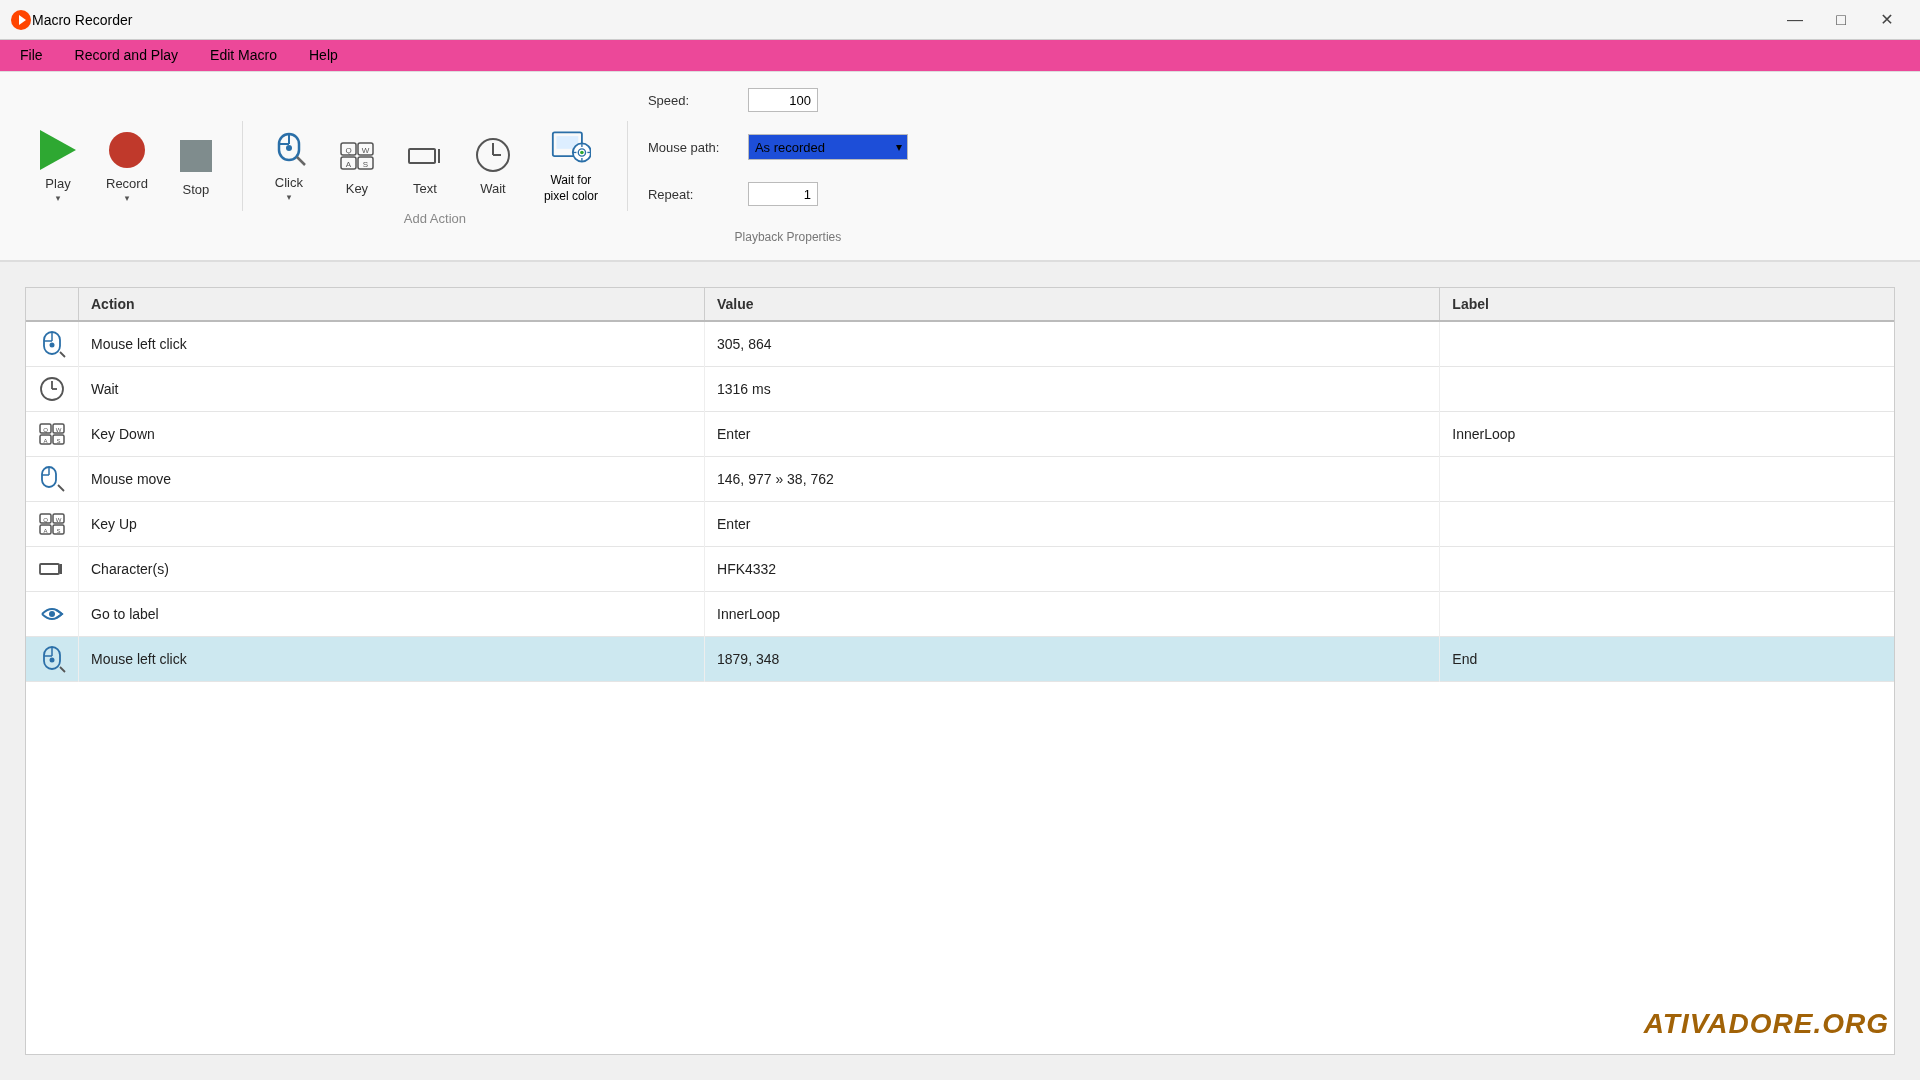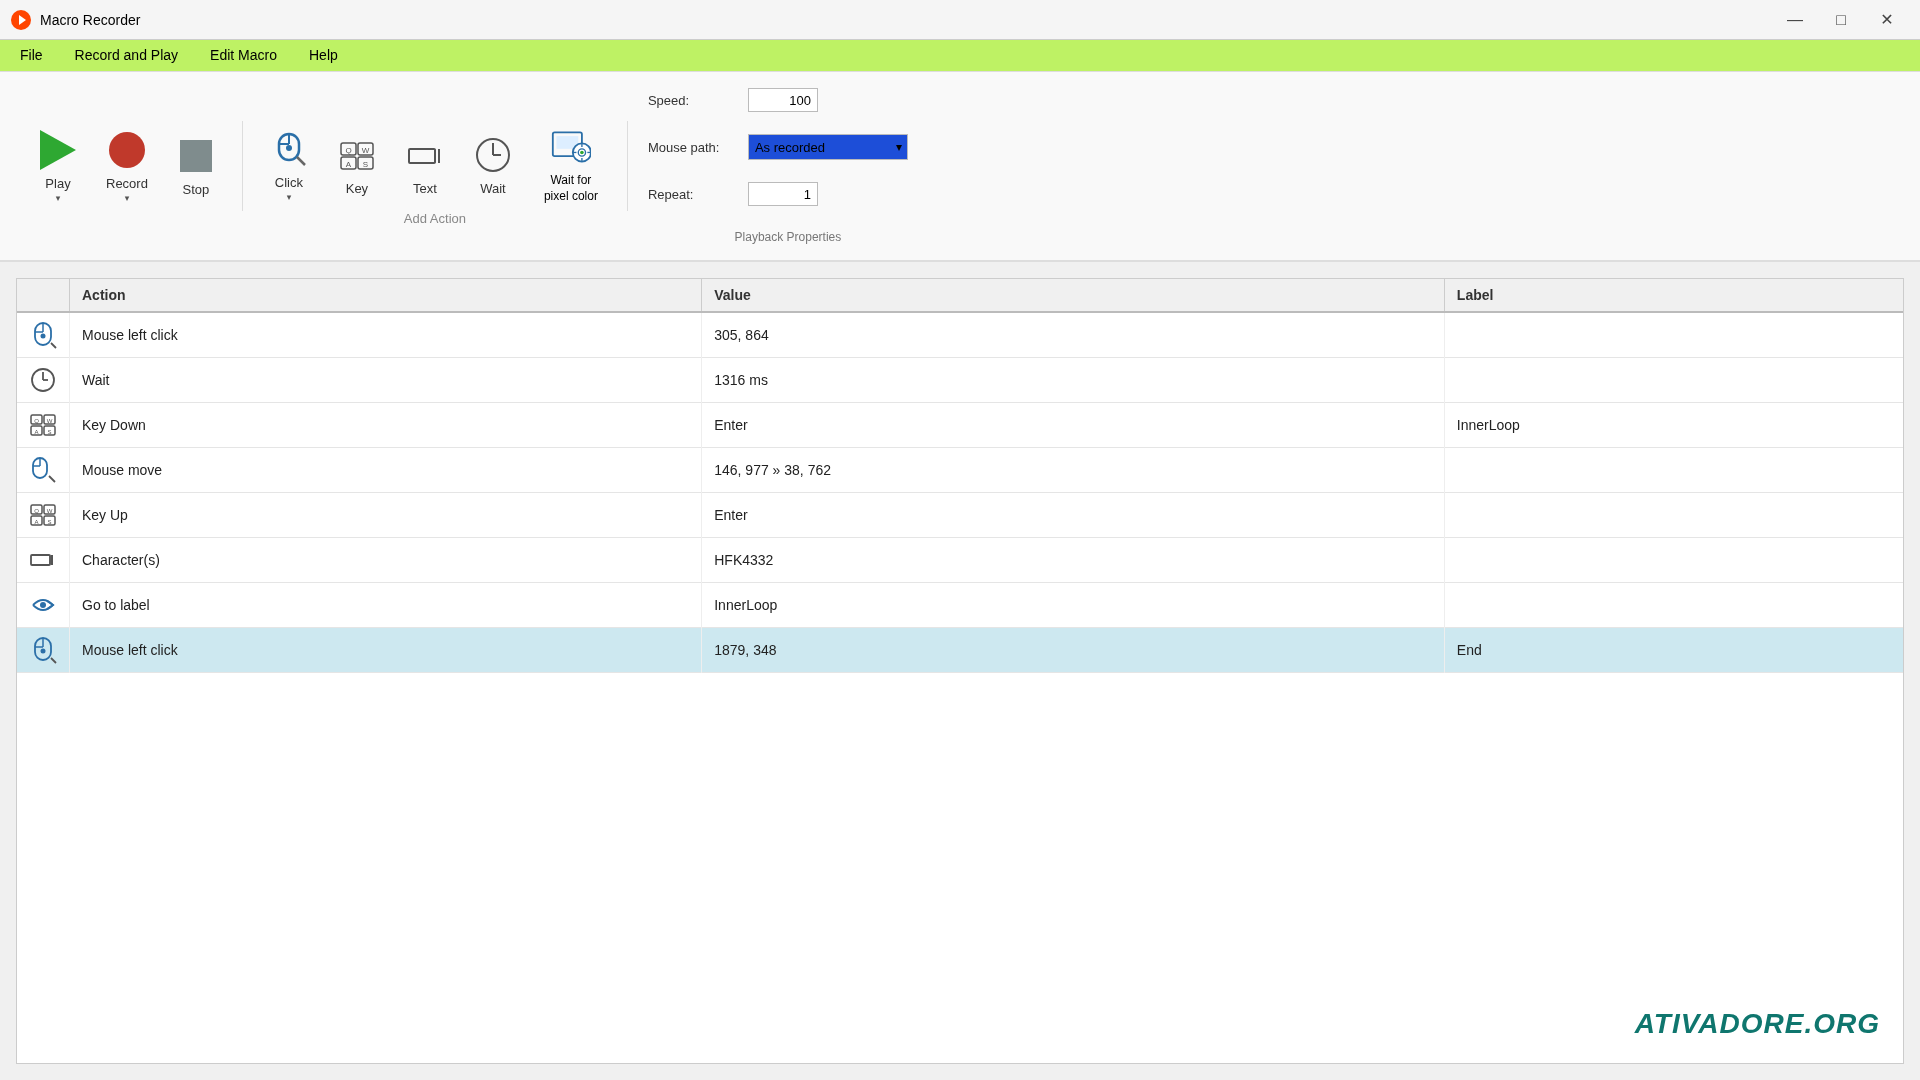--- a/index.html
+++ b/index.html
@@ -18,21 +18,20 @@
       border-bottom: 1px solid #ccc;
       height: 40px;
       display: flex;
       align-items: center;
       padding: 0 10px;
       justify-content: space-between;
     }
     .title-bar-left {
       display: flex;
       align-items: center;
-      gap: 8px;
     }
     .title-bar-title {
       font-size: 14px;
       font-weight: 400;
       color: #000;
     }
     .title-bar-controls {
       display: flex;
       gap: 0;
     }
@@ -44,21 +43,21 @@
       cursor: pointer;
       font-size: 16px;
       color: #444;
       display: flex;
       align-items: center;
       justify-content: center;
     }
 
     
     .menu-bar {
-      background: #bef264;
+      background: #ec4899;
       border-bottom: 1px solid #ddd;
       height: 32px;
       display: flex;
       align-items: center;
       padding: 0 4px;
     }
     .menu-item {
       padding: 4px 16px;
       cursor: pointer;
       font-size: 14px;
@@ -193,21 +192,21 @@
       font-size: 13px;
       color: #888;
       text-align: left;
       padding: 0 20px;
     }
 
     
     .table-container {
       background: white;
       border: 1px solid #ccc;
-      margin: 12px;
+      margin: 21px;
       flex: 1;
       overflow: auto;
     }
     table {
       width: 100%;
       border-collapse: collapse;
     }
     thead th {
       background: #f0f0f0;
       border-bottom: 2px solid #bbb;
@@ -251,24 +250,24 @@
       background: #2b6fa8;
       vertical-align: middle;
       margin-left: 10px;
       border-radius: 3px;
     }
 
     
     .watermark {
       position: fixed;
       bottom: 40px;
-      right: 40px;
+      right: 31px;
       font-size: 28px;
       font-weight: 900;
-      color: #0f766e;
+      color: #a16207;
       font-style: italic;
       letter-spacing: 1px;
       pointer-events: none;
     }
 
     
     svg { display: block; }
 
     .toolbar-section {
       display: flex;

